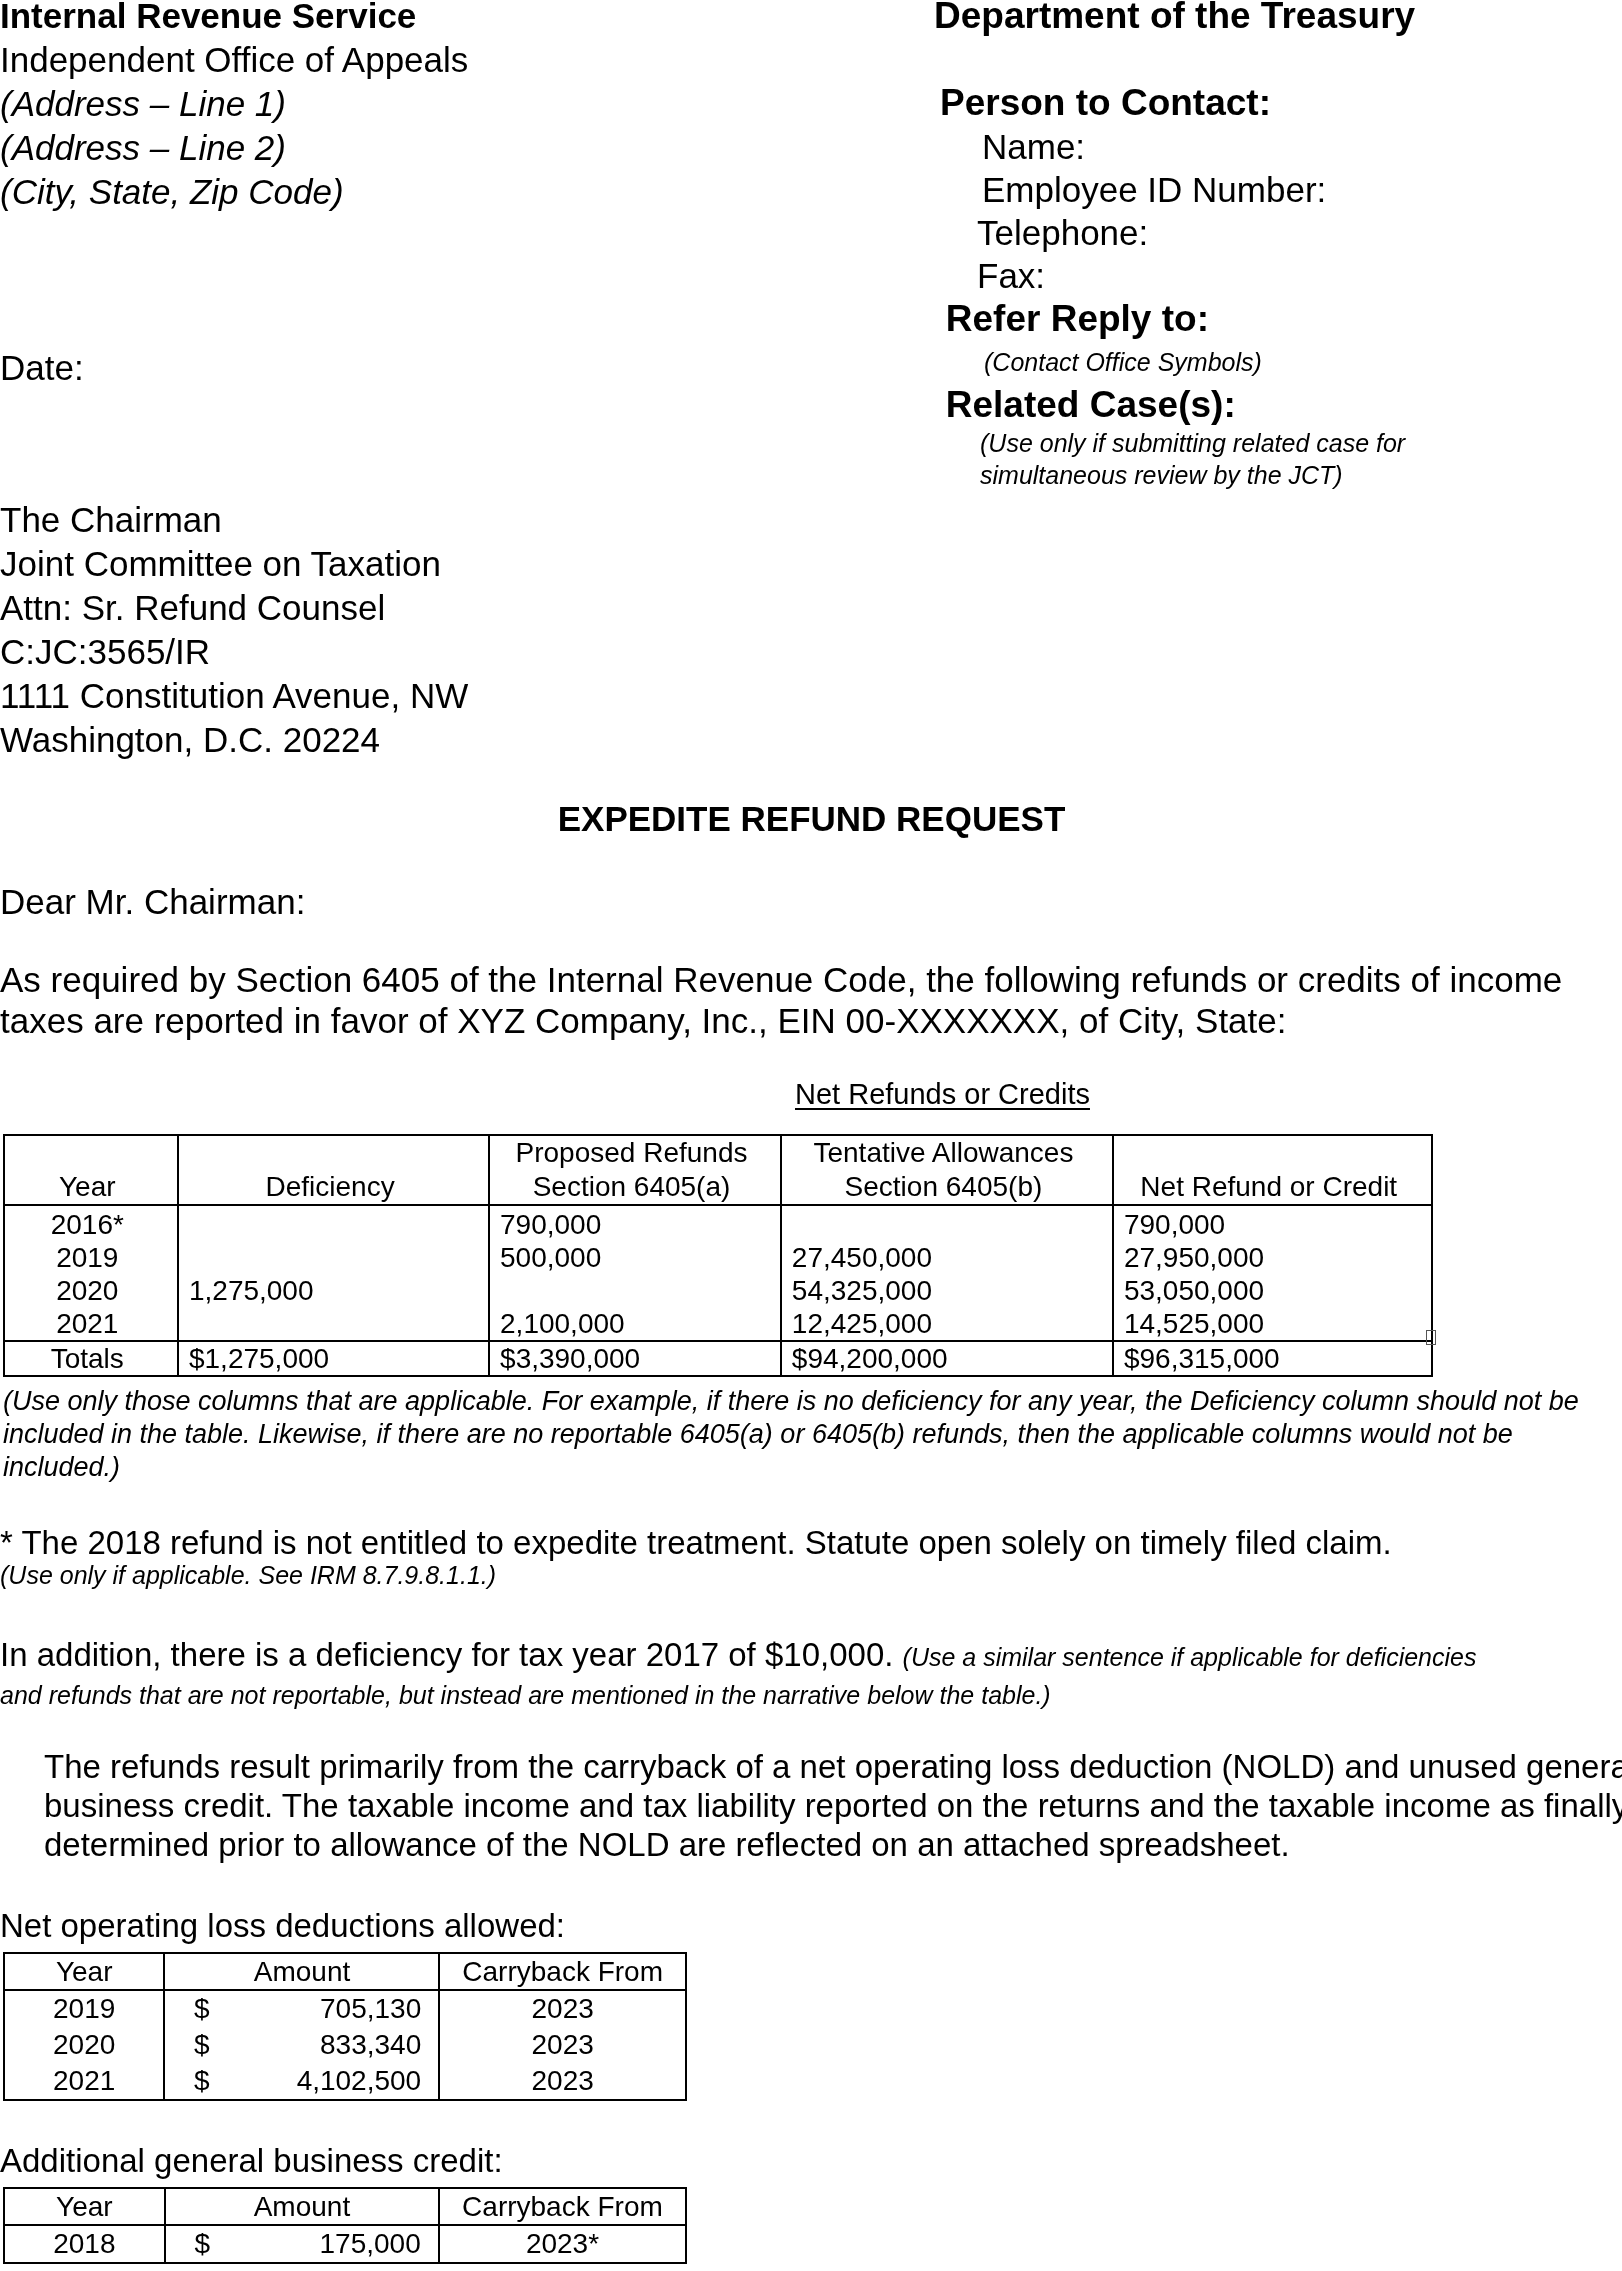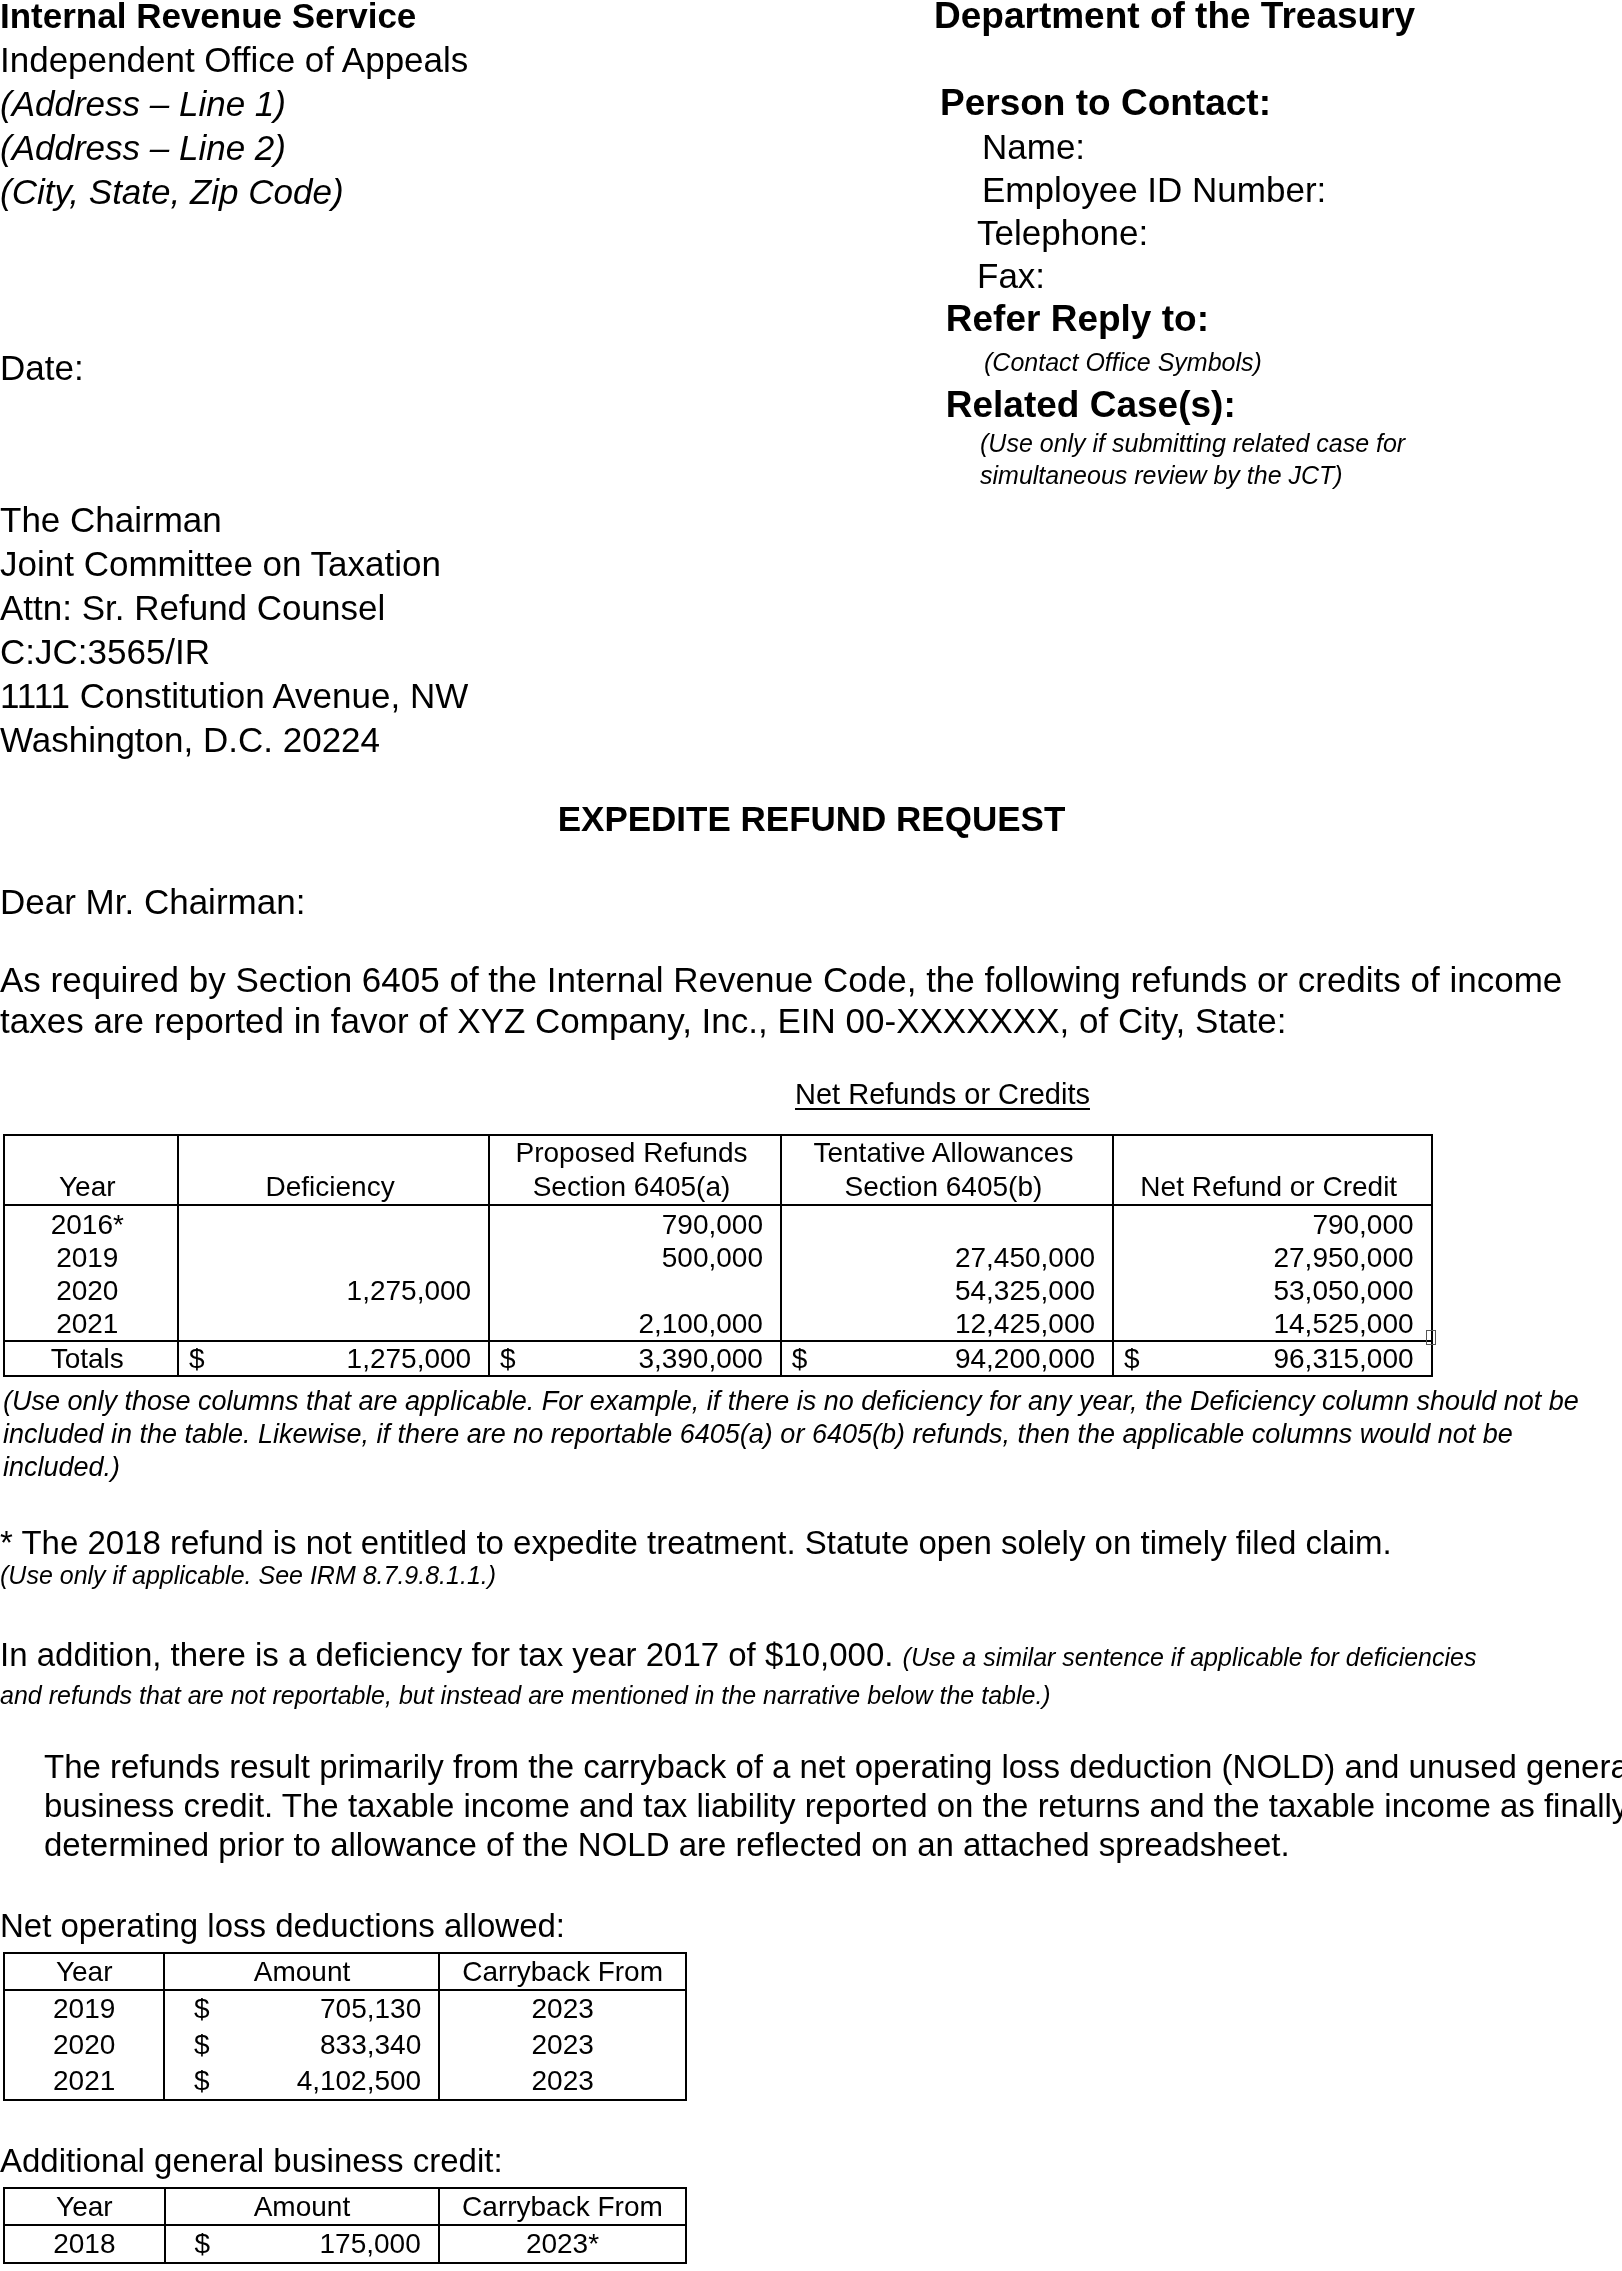--- a/index.html
+++ b/index.html
@@ -32,21 +32,21 @@
   #net-caption { left: 795px; top: 1078px; font-size: 29px; text-decoration: underline; text-underline-offset: 3.8px; }
 
   table { border-collapse: collapse; font-family: "Liberation Sans", sans-serif; }
   #refund-table { position: absolute; left: 2.9px; top: 1134px; width: 1430px; font-size: 28px; }
   #refund-table td, #refund-table th { font-weight: normal; padding: 0 17.3px 0 9.6px; }
   #refund-table thead th { border: 2.9px solid #000; vertical-align: bottom; line-height: 34px; height: 68px; }
   #refund-table tbody td { border-left: 2.9px solid #000; border-right: 2.9px solid #000; line-height: 33px; }
   #refund-table tbody tr:first-child td { padding-top: 1.9px; }
   #refund-table tfoot td { border: 2.9px solid #000; line-height: 33px; }
   .c { text-align: center; }
-  .r { text-align: right; }
+  .r { }
   .dollar { float: left; }
   .year-col { width: 154px; }
   .def-col { width: 300px; }
   .pa-col { width: 279px; }
   .pb-col { width: 322px; margin-left: 36px; }
   .net-col { width: 307px; }
 
   #table-note { left: 2.9px; top: 1385px; width: 1620px; white-space: normal; }
   #footnote { left: 0; top: 1524px; font-size: 33px; }
   #footnote-note { left: 0; top: 1561px; font-size: 25px; font-style: italic; }

